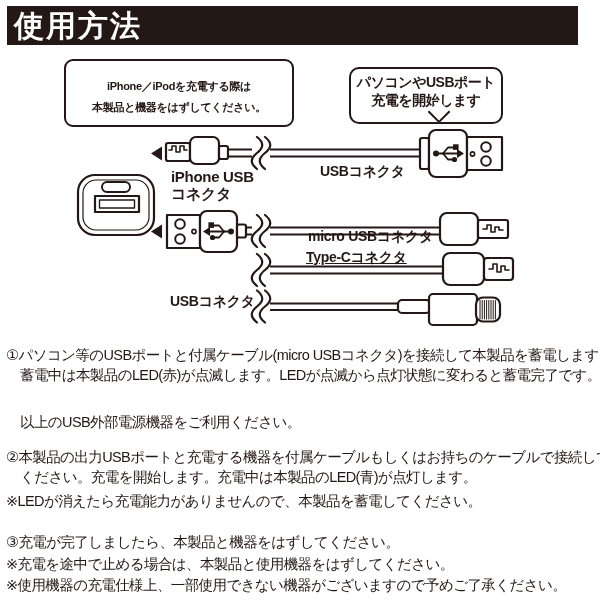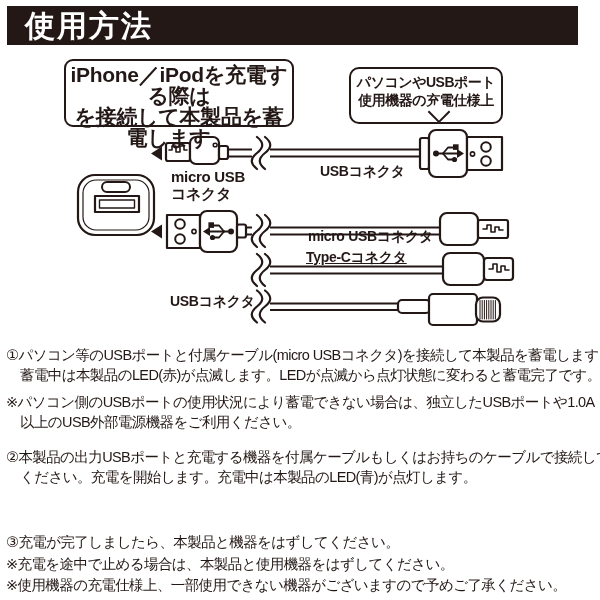--- a/index.html
+++ b/index.html
@@ -2,26 +2,26 @@
 <html><head>
 <meta charset="utf-8">
 <style>
   html,body{margin:0;padding:0;background:#fff;}
   #page{position:relative;width:600px;height:600px;background:#fff;overflow:hidden;
         font-family:"Liberation Sans","DejaVu Sans",sans-serif;color:#231815;}
   .abs{position:absolute;}
   
   #banner{left:7px;top:6px;width:571px;height:39px;background:#231815;}
   #banner .title{position:absolute;left:7px;top:3px;font-size:30px;font-weight:bold;
-        color:#ffffff;letter-spacing:2px;line-height:33px;margin-left:11px;}
+        color:#ffffff;letter-spacing:2px;line-height:33px;}
   
   .callout{box-sizing:border-box;border:2.5px solid #231815;background:#fff;z-index:3;
         text-align:center;font-weight:600;}
   #callout-left{left:64px;top:59px;width:230px;height:68px;border-radius:9px;
-        font-size:21px;line-height:21px;padding-top:3px;letter-spacing:-0.3px;}
+        font-size:11px;line-height:21px;padding-top:15px;letter-spacing:-0.3px;}
   #callout-right{left:349px;top:67px;width:154px;height:57px;border-radius:10px;
         font-size:14px;line-height:18px;padding-top:4px;letter-spacing:-0.5px;}
   #callout-pointer{position:absolute;left:80px;top:35px;width:14px;height:14px;background:#fff;
         border-right:2.5px solid #231815;border-bottom:2.5px solid #231815;
         transform:rotate(45deg);}
   
   #diagram-svg{left:0;top:0;width:600px;height:345px;z-index:1;}
   .dlabel{z-index:2;font-size:14px;font-weight:600;white-space:nowrap;letter-spacing:-0.3px;}
   #lbl-micro-left{left:171px;top:168px;line-height:17px;font-size:15px;}
   #lbl-usb-top{left:320px;top:163px;}
@@ -40,26 +40,26 @@
 <body>
 
 <div id="page">
 
   <div id="banner" class="abs">
     <div class="title">使用方法</div>
   </div>
 
   <div id="callout-left" class="abs callout">
     <div>iPhone／iPodを充電する際は</div>
-    <div>を接続して本製品を蓄電します。</div>
+    <div>本製品と機器をはずしてください。</div>
   </div>
 
   <div id="callout-right" class="abs callout">
     <div>パソコンやUSBポート</div>
-    <div>使用機器の充電仕様上</div>
+    <div>充電を開始します</div>
     <div id="callout-pointer"></div>
   </div>
 
   <svg id="diagram-svg" class="abs" viewBox="0 0 600 345">
     <defs>
       <g id="trident">
         <circle class="fill" cx="-13" cy="0" r="3"></circle>
         <path class="ln" style="stroke-width:2" d="M-13,0 H9"></path>
         <path class="ln" style="stroke-width:1.8" d="M-6,0 L-1,-6 H4"></path>
         <rect class="fill" x="4" y="-9.2" width="5.6" height="5.6"></rect>
@@ -136,33 +136,33 @@
 
     <g>
       <rect class="ln wf" x="398" y="300" width="32" height="13" rx="4"></rect>
       <rect class="ln wf" x="429" y="294" width="48" height="31" rx="4"></rect>
       <rect class="ln wf" x="476" y="297.5" width="24" height="24" rx="7"></rect>
       <path class="ln" style="stroke-width:1" d="M480,300.5 V319 M482.2,300.5 V319 M484.4,300.5 V319 M486.6,300.5 V319 M488.8,300.5 V319 M491,300.5 V319 M493.2,300.5 V319 M495.4,300.5 V319"></path>
     </g>
   </svg>
 
   <div id="lbl-micro-left" class="abs dlabel">
-    <div>micro USB</div>
+    <div>iPhone USB</div>
     <div>コネクタ</div>
   </div>
   <div id="lbl-usb-top" class="abs dlabel">USBコネクタ</div>
   <div id="lbl-micro-right" class="abs dlabel">micro USBコネクタ</div>
   <div id="lbl-typec" class="abs dlabel">Type-Cコネクタ</div>
   <div id="lbl-usb-bottom" class="abs dlabel">USBコネクタ</div>
 
   <div class="abs bline m1" style="top:346px">①パソコン等のUSBポートと付属ケーブル(micro USBコネクタ)を接続して本製品を蓄電します。</div>
   <div class="abs bline m2" style="top:366px">蓄電中は本製品のLED(赤)が点滅します。LEDが点滅から点灯状態に変わると蓄電完了です。</div>
-  <div class="abs bline m1" style="top:393px">※パソコン側のUSBポートの使用状況により蓄電できない場合は、独立したUSBポートや1.0A</div>
   <div class="abs bline m2" style="top:413px">以上のUSB外部電源機器をご利用ください。</div>
 
   <div class="abs bline m1" style="top:448px">②本製品の出力USBポートと充電する機器を付属ケーブルもしくはお持ちのケーブルで接続して</div>
   <div class="abs bline m2" style="top:468px">ください。充電を開始します。充電中は本製品のLED(青)が点灯します。</div>
+  <div class="abs bline m1" style="top:492px">※LEDが消えたら充電能力がありませんので、本製品を蓄電してください。</div>
 
   <div class="abs bline m1" style="top:533px">③充電が完了しましたら、本製品と機器をはずしてください。</div>
   <div class="abs bline m1" style="top:576px">※使用機器の充電仕様上、一部使用できない機器がございますので予めご了承ください。</div>
   <div class="abs bline m1" style="top:555px">※充電を途中で止める場合は、本製品と使用機器をはずしてください。</div>
 
 </div>
 
 </body></html>

